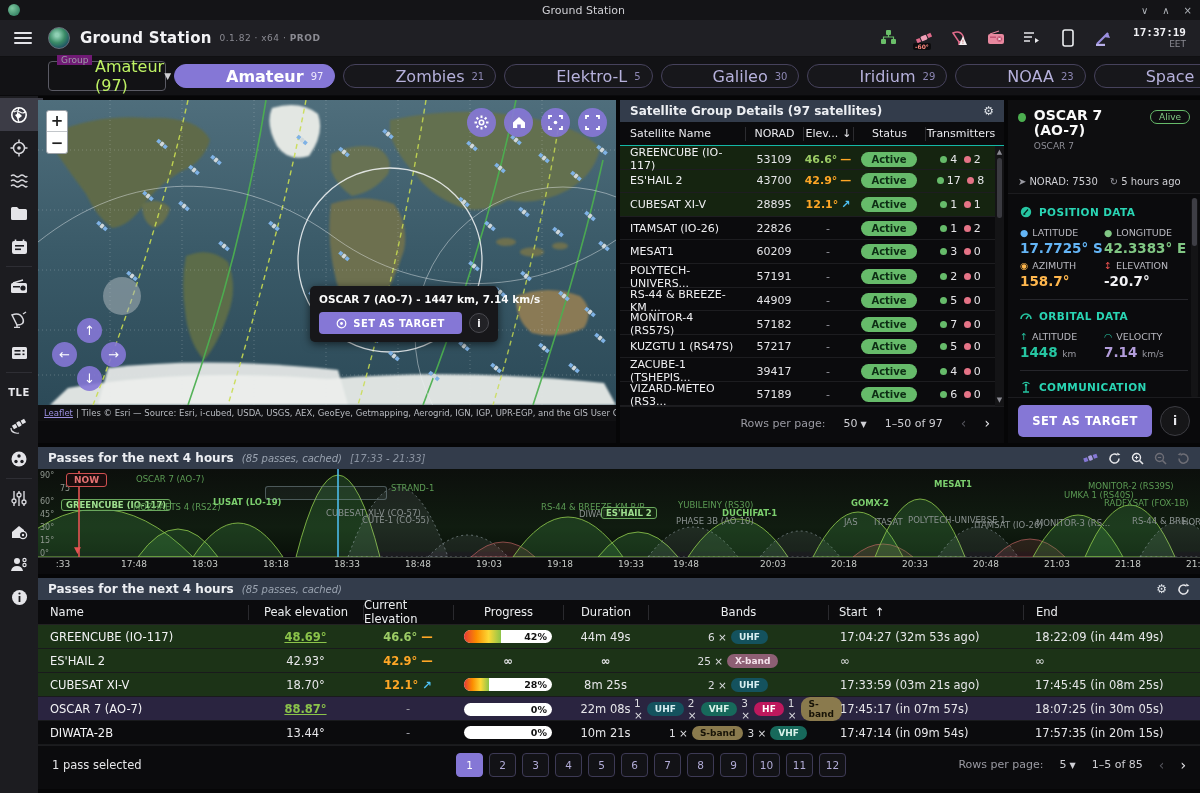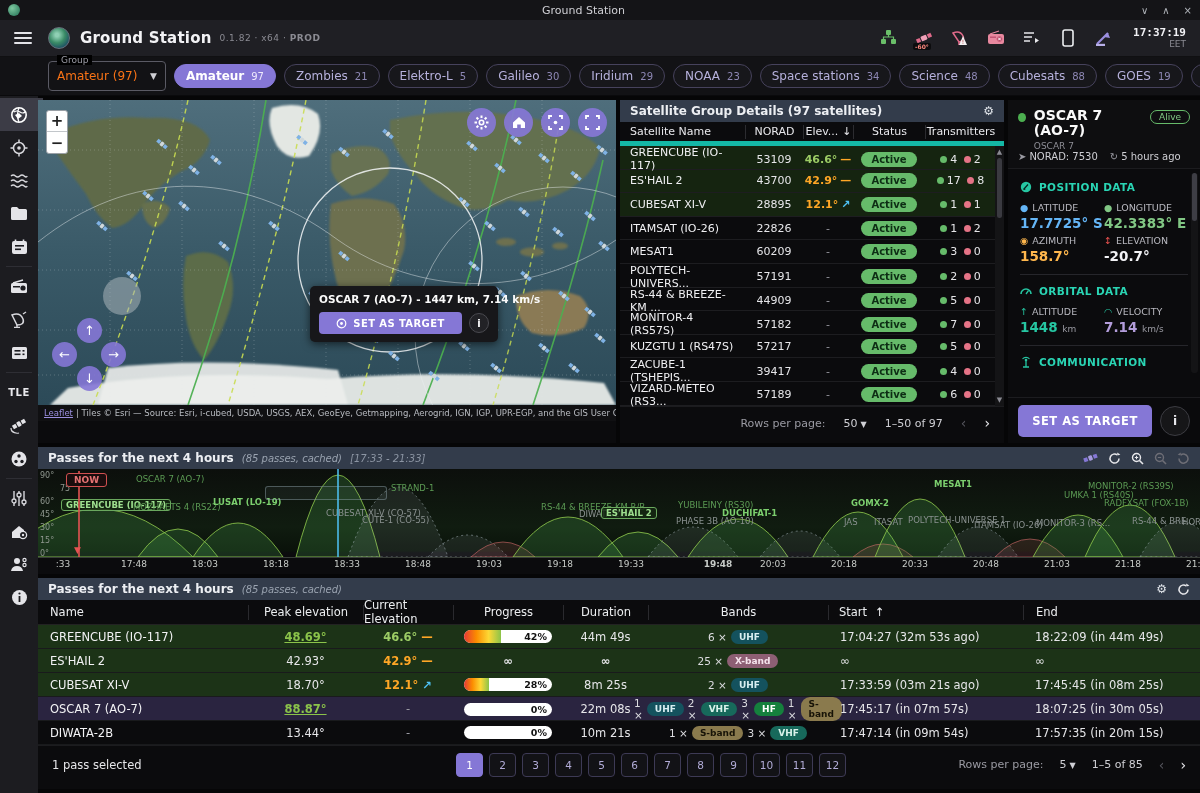--- a/index.html
+++ b/index.html
@@ -23,26 +23,26 @@
   .hdr-right { margin-left:auto; display:flex; align-items:center; gap:14px; }
   .hdr-ic { width:22px; height:20px; display:flex; align-items:center; justify-content:center; position:relative; cursor:pointer; }
   .rot-badge { position:absolute; bottom:-2px; left:0; background:#0c0c0e; color:#ff8a80; font-size:6px; padding:0 2px; border-radius:2px; font-weight:bold; }
   .clock { text-align:right; line-height:1.15; margin-left:4px; }
   .clock .t { font-family:"DejaVu Sans Mono",monospace; font-size:11px; font-weight:bold; color:#f0f0f4; }
   .clock .z { font-size:9px; color:#8b8b93; }
 
   
   #chipsrow { left:0; top:57px; width:1200px; height:39px; background:#121215; display:flex; align-items:center; padding:0 10px 0 48px; gap:8px; border-bottom:1px solid #0a0a0c; }
   .group-select { position:relative; width:118px; height:30px; border:1px solid #5a5a64; border-radius:4px; display:flex; align-items:center; padding:0 8px; cursor:pointer; flex:none; }
-  .group-select .lbl { position:absolute; top:-7px; left:8px; background:#000000; padding:0 4px; font-size:9px; color:#9c9ca6; }
-  .group-select .val { font-size:12px; color:#f97316; flex:1; }
+  .group-select .lbl { position:absolute; top:-7px; left:8px; background:#701a75; padding:0 4px; font-size:9px; color:#9c9ca6; }
+  .group-select .val { font-size:16px; color:#bef264; flex:1;margin-left:38px; }
   .group-select .caret { color:#cfcfd4; font-size:9px; }
   #group-chips { display:flex; align-items:center; gap:8px; flex:none; }
   .chip { height:24px; border:1px solid #46425c; border-radius:12px; display:flex; align-items:center; padding:0 11px; cursor:pointer; background:#17171b; flex:none; }
-  .chip-label { color:#b6b1dc; font-size:12px; }
+  .chip-label { color:#b6b1dc; font-size:16px;margin-left:40px; }
   .chip-count { color:#8d87b4; font-size:10px; margin-left:7px; }
   .chip-sel { background:#8577d6; border-color:#8577d6; }
   .chip-sel .chip-label { color:#ffffff; font-weight:bold; }
   .chip-sel .chip-count { color:#efeafd; }
 
   
   #sidebar { left:0; top:96px; width:38px; height:697px; background:#1c1c20; display:flex; flex-direction:column; align-items:center; padding-top:2px; }
   .sb-item { width:48px; height:33px; display:flex; align-items:center; justify-content:center; cursor:pointer; color:#d8d8dd; }
   .sb-sel { background:#3c3c46; }
   .sb-div { width:26px; height:1px; background:#2e2e34; margin:3px 0; }
@@ -70,21 +70,21 @@
   #map-tooltip .tt-title { font-size:10.5px; font-weight:bold; color:#fafafa; white-space:nowrap; }
   #map-tooltip .tt-row { display:flex; align-items:center; gap:7px; margin-top:7px; }
   .tt-btn { flex:1; height:22px; background:#8577d6; border-radius:4px; color:#fff; font-size:10px; font-weight:bold; display:flex; align-items:center; justify-content:center; gap:6px; cursor:pointer; letter-spacing:.4px; }
   .tt-info { width:20px; height:20px; border-radius:50%; background:#222226; color:#fff; display:flex; align-items:center; justify-content:center; font-size:10px; font-weight:bold; border:1px solid #4a4a50; cursor:pointer; }
   .sat-marker { position:absolute; pointer-events:none; }
   .home-marker { position:absolute; }
 
   
   #group-panel { left:620px; top:100px; width:384px; height:343px; }
   .gd-cols, .gd-row { display:grid; grid-template-columns:125px 58px 50px 72px 71px; align-items:center; }
-  .gd-cols { height:24px; border-bottom:5px solid #14b8a6; color:#e8e8ec; font-size:11px; }
+  .gd-cols { height:24px; border-bottom:1px solid #14b8a6; color:#e8e8ec; font-size:11px; }
   .gd-cols > div { padding:0 6px; display:flex; align-items:center; justify-content:center; border-left:1px solid #2c2c30; height:14px; }
   .gd-cols > div:first-child { justify-content:flex-start; border-left:none; padding-left:10px; }
   .gd-body { position:relative; }
   .gd-row { height:23.6px; border-bottom:1px solid #1d1d20; font-size:11px; cursor:pointer; }
   .gd-row.in-pass { background:#152410; }
   .gd-row > div { padding:0 6px; display:flex; align-items:center; justify-content:center; gap:3px; }
   .gd-row > div:first-child { justify-content:flex-start; padding-left:10px; color:#f0f0f3; }
   .gd-scroll { position:absolute; right:0; top:0; width:9px; height:260px; background:#141416; }
   .gd-scroll .thumb { position:absolute; top:12px; left:2px; width:5px; height:60px; background:#3a3a40; border-radius:3px; }
   .gd-scroll .arr { position:absolute; left:0; width:9px; text-align:center; color:#8a8a92; font-size:7px; }
@@ -101,21 +101,21 @@
   
   #info-panel { left:1008px; top:100px; width:192px; height:343px; display:flex; flex-direction:column; }
   #info-panel .phead { justify-content:space-between; }
   .si-id { font-weight:normal; font-size:10px; color:#c3c9d2; }
   .si-ident { padding:8px 10px 6px; border-bottom:1px solid #1c1c1f; background:#0e0e10; }
   .si-row1 { display:flex; align-items:flex-start; gap:8px; }
   .si-status-dot { width:9px; height:9px; border-radius:50%; background:#4caf50; margin-top:5px; }
   .si-name { font-size:14px; font-weight:bold; color:#fafafa; line-height:1.1; }
   .si-sub { font-size:9px; color:#8d8d95; margin-top:2px; }
   .si-alive { margin-left:auto; border:1px solid #66bb6a; color:#81c784; font-size:9px; border-radius:9px; padding:1px 8px; margin-top:2px; }
-  .si-row2 { display:flex; align-items:center; gap:12px; margin-top:0; font-size:10px; color:#cfcfd4; }
+  .si-row2 { display:flex; align-items:center; gap:12px; margin-top:25px; font-size:10px; color:#cfcfd4; }
   .si-row2 .ic { color:#9a9aa2; margin-right:3px; }
   .si-scroll { flex:1; position:relative; overflow:hidden; padding:8px 12px 0 12px; }
   .si-section { display:flex; align-items:center; gap:7px; color:#2ad5b4; font-weight:bold; font-size:10.5px; letter-spacing:.4px; margin:4px 0 9px; }
   .si-grid { display:grid; grid-template-columns:1fr 1fr; row-gap:4px; margin-bottom:10px; }
   .si-flabel { font-size:9.5px; color:#b9b9c0; display:flex; align-items:center; gap:4px; }
   .si-fval { font-size:13.5px; font-weight:bold; margin-top:2px; }
   .si-unit { font-size:9px; color:#9a9aa2; font-weight:normal; }
   .si-hr { border-top:1px solid #26262b; margin:4px 0 10px; }
   .si-vscroll { position:absolute; right:2px; top:4px; width:7px; height:200px; background:#141416; border-radius:3px; }
   .si-vscroll .thumb { position:absolute; top:0px; left:1px; width:5px; height:48px; background:#3e3e45; border-radius:3px; }
@@ -152,21 +152,21 @@
   .pt-row > div:nth-child(7), .pt-row > div:nth-child(8) { justify-content:flex-start; padding-left:12px; }
   .pt-row.bg-green { background:#1c3317; }
   .pt-row.bg-selected { background:#2a2440; }
   .peak-link { color:#8bc34a; font-weight:bold; text-decoration:underline; cursor:pointer; }
   .pbar { position:relative; width:88px; height:13px; background:#ffffff; border-radius:7px; overflow:hidden; }
   .pfill { position:absolute; left:0; top:0; bottom:0; background:linear-gradient(90deg,#e53935,#fb8c00,#fdd835,#8bc34a); }
   .plabel { position:absolute; right:5px; top:0; line-height:13px; font-size:9.5px; font-weight:bold; color:#111; }
   .band { font-size:9px; font-weight:bold; border-radius:9px; padding:2px 8px; }
   .band.uhf { background:#14525e; color:#d8eef2; }
   .band.vhf { background:#17695b; color:#d9f2ea; }
-  .band.hf { background:#15803d; color:#fff;text-align:center; }
+  .band.hf { background:#be185d; color:#fff;text-align:center; }
   .band.sband { background:#8a7a4d; color:#171307; }
   .band.xband { background:#8d5f74; color:#f5e4ed; }
   .bx { color:#dcdce0; font-size:10.5px; }
   .pt-foot { height:38px; display:flex; align-items:center; padding:0 14px; border-top:1px solid #1c1c1f; font-size:11.5px; }
   .pages { display:flex; gap:6px; margin-left:auto; margin-right:340px; }
   .pagebtn { min-width:27px; height:24px; border:1px solid #3d3a55; border-radius:4px; background:#121216; color:#b2acd8; display:flex; align-items:center; justify-content:center; font-size:10.5px; cursor:pointer; }
   .pagebtn.active { background:#8577d6; border-color:#8577d6; color:#fff; }
   .pt-rpp { display:flex; align-items:center; gap:16px; color:#cfcfd4; font-size:11px; position:absolute; right:14px; }
   .inf { color:#e8e8ec; font-weight:bold; }
   svg { display:block; }
@@ -1233,21 +1233,21 @@
     <div id="tl-xlabels">
         <div class="tl-xlab" style="left: 25px;">:33</div>
         <div class="tl-xlab" style="left: 96px;">17:48</div>
         <div class="tl-xlab" style="left: 167px;">18:03</div>
         <div class="tl-xlab" style="left: 238px;">18:18</div>
         <div class="tl-xlab" style="left: 309px;">18:33</div>
         <div class="tl-xlab" style="left: 380px;">18:48</div>
         <div class="tl-xlab" style="left: 451px;">19:03</div>
         <div class="tl-xlab" style="left: 522px;">19:18</div>
         <div class="tl-xlab" style="left: 593px;">19:33</div>
-        <div class="tl-xlab" style="left: 680px; font-weight: bold;">19:48</div>
+        <div class="tl-xlab" style="left: 648px;">19:48</div>
         <div class="tl-xlab" style="left: 735px;">20:03</div>
         <div class="tl-xlab" style="left: 806px;">20:18</div>
         <div class="tl-xlab" style="left: 877px;">20:33</div>
         <div class="tl-xlab" style="left: 948px;">20:48</div>
         <div class="tl-xlab" style="left: 1019px;">21:03</div>
         <div class="tl-xlab" style="left: 1090px;">21:18</div>
         <div class="tl-xlab" style="left: 1161px;">21:33</div>
       </div>
     <div id="tl-labels">
         <div class="tl-label tl-d" style="left: 100px; top: 5px;">OSCAR 7 (AO-7)</div>

